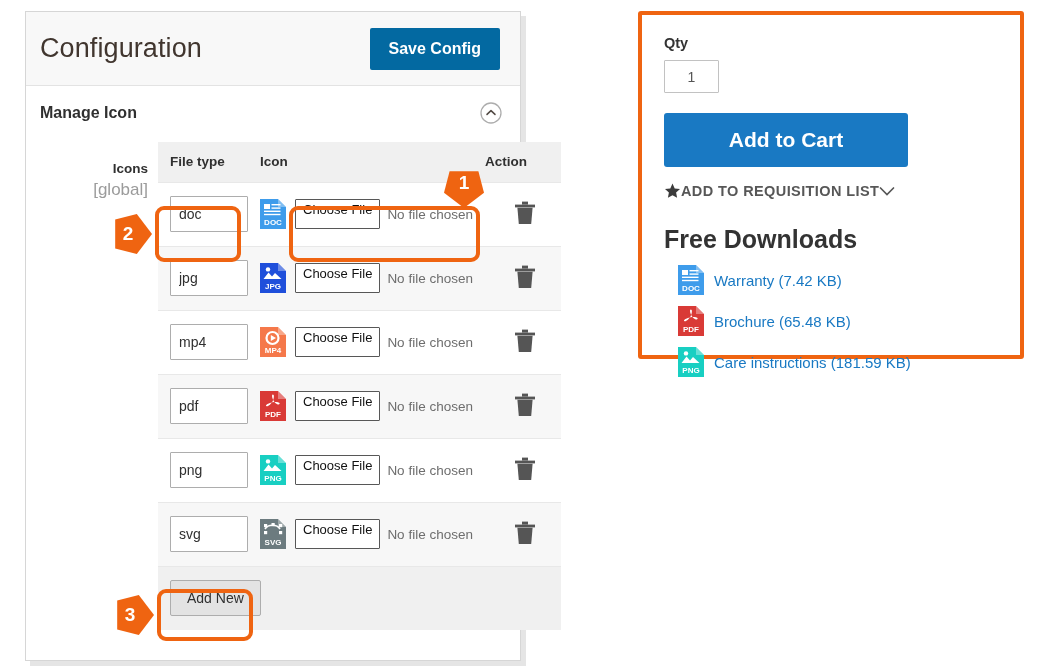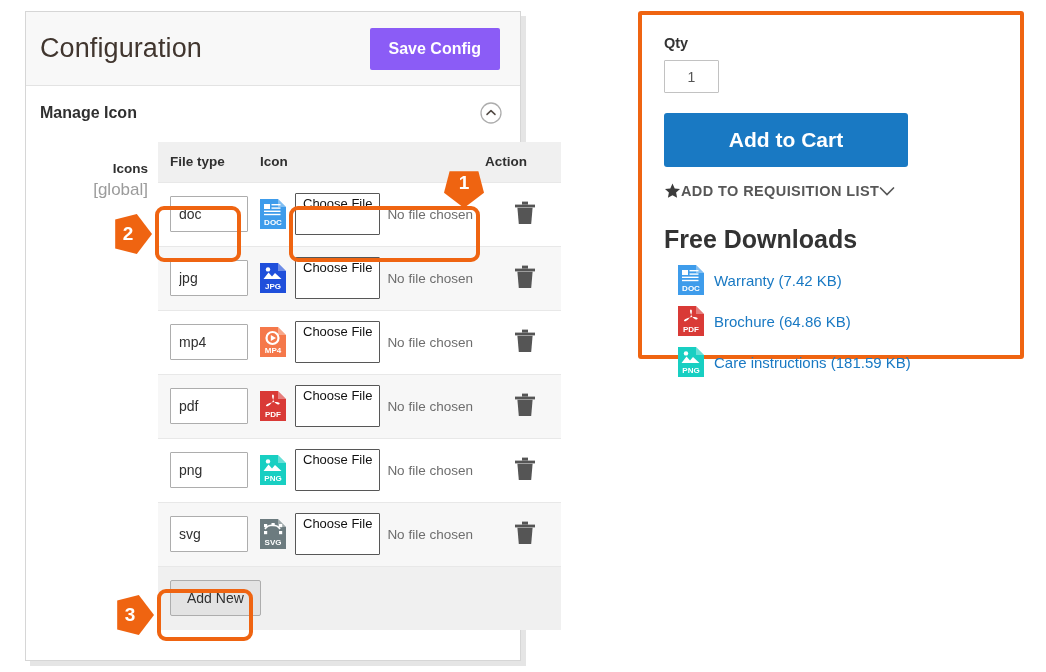--- a/index.html
+++ b/index.html
@@ -28,21 +28,21 @@
     display:flex; align-items:center; justify-content:space-between;
     padding:0 20px 0 14px;
   }
   #page-title{
     font-size:27px;
     font-weight:400;
     color:#41362f;
     letter-spacing:.1px;
   }
   #save-config-btn{
-    background:#8b5cf6;
+    background:#0369a1;
     color:#ffffff;
     font-size:16px;
     font-weight:bold;
     border:none;
     border-radius:2px;
     padding:13px 19px;
     cursor:pointer;
     font-family:"Liberation Sans", sans-serif;
     line-height:1;
   }
@@ -118,21 +118,21 @@
   .ft-icon svg{ display:block; }
 
   
   .file-input{ display:flex; align-items:center; gap:7px; }
   .choose-btn{
     border:1px solid #575757;
     background:#ffffff;
     color:#111;
     font-size:13px;
     font-family:"Liberation Sans", sans-serif;
-    padding:2px 7px 21px;
+    padding:2px 7px 10px;
     border-radius:1px;
     line-height:1.25;
     cursor:pointer;
     white-space:nowrap;
   }
   .nofile{ font-size:13.5px; color:#6e6e6e; white-space:nowrap; }
 
   .trash-btn{ background:none; border:none; padding:0; cursor:pointer; display:inline-block; }
 
   #addnew-row td{ background:#f0f0f0; border-top:1px solid #e8e8e8; height:64px; padding-left:18px; }
@@ -500,21 +500,21 @@
         <span class="ft-icon">
           <svg width="26" height="30" viewBox="0 0 26 30">
             <path d="M0 0 H18 L26 8 V30 H0 Z" fill="#d93a36"></path>
             <path d="M18 0 L26 8 H18 Z" fill="#ffffff" fill-opacity="0.35"></path>
             <g fill="#ffffff">
               <path d="M12.8 3.5 C14.4 3.5 14.2 7.2 12.6 10.2 C11.3 12.7 8.3 15.6 6.6 15.2 C5.3 14.9 6.4 13.3 9.2 12.3 C12.5 11.1 17.5 10.6 19.2 11.8 C20.4 12.6 19.3 14 17.3 13.2 C15.1 12.3 12.8 9 12.2 6.2 C11.9 4.6 12.1 3.5 12.8 3.5 Z"></path>
             </g>
             <text x="13" y="25.5" text-anchor="middle" fill="#ffffff" font-size="8" font-weight="bold" font-family="&quot;Liberation Sans&quot;, sans-serif">PDF</text>
           </svg>
         </span>
-        <span class="dl-link">Brochure (64.86 KB)</span>
+        <span class="dl-link">Brochure (65.48 KB)</span>
       </div>
       <div class="dl-item">
         <span class="ft-icon">
           <svg width="26" height="30" viewBox="0 0 26 30">
             <path d="M0 0 H18 L26 8 V30 H0 Z" fill="#18cfc2"></path>
             <path d="M18 0 L26 8 H18 Z" fill="#ffffff" fill-opacity="0.35"></path>
             <g fill="#ffffff">
               <path d="M3.5 16 L8.5 9.5 L12 13.5 L15 10 L21.5 16 Z"></path>
               <circle cx="8" cy="6.4" r="2.2"></circle>
             </g>

